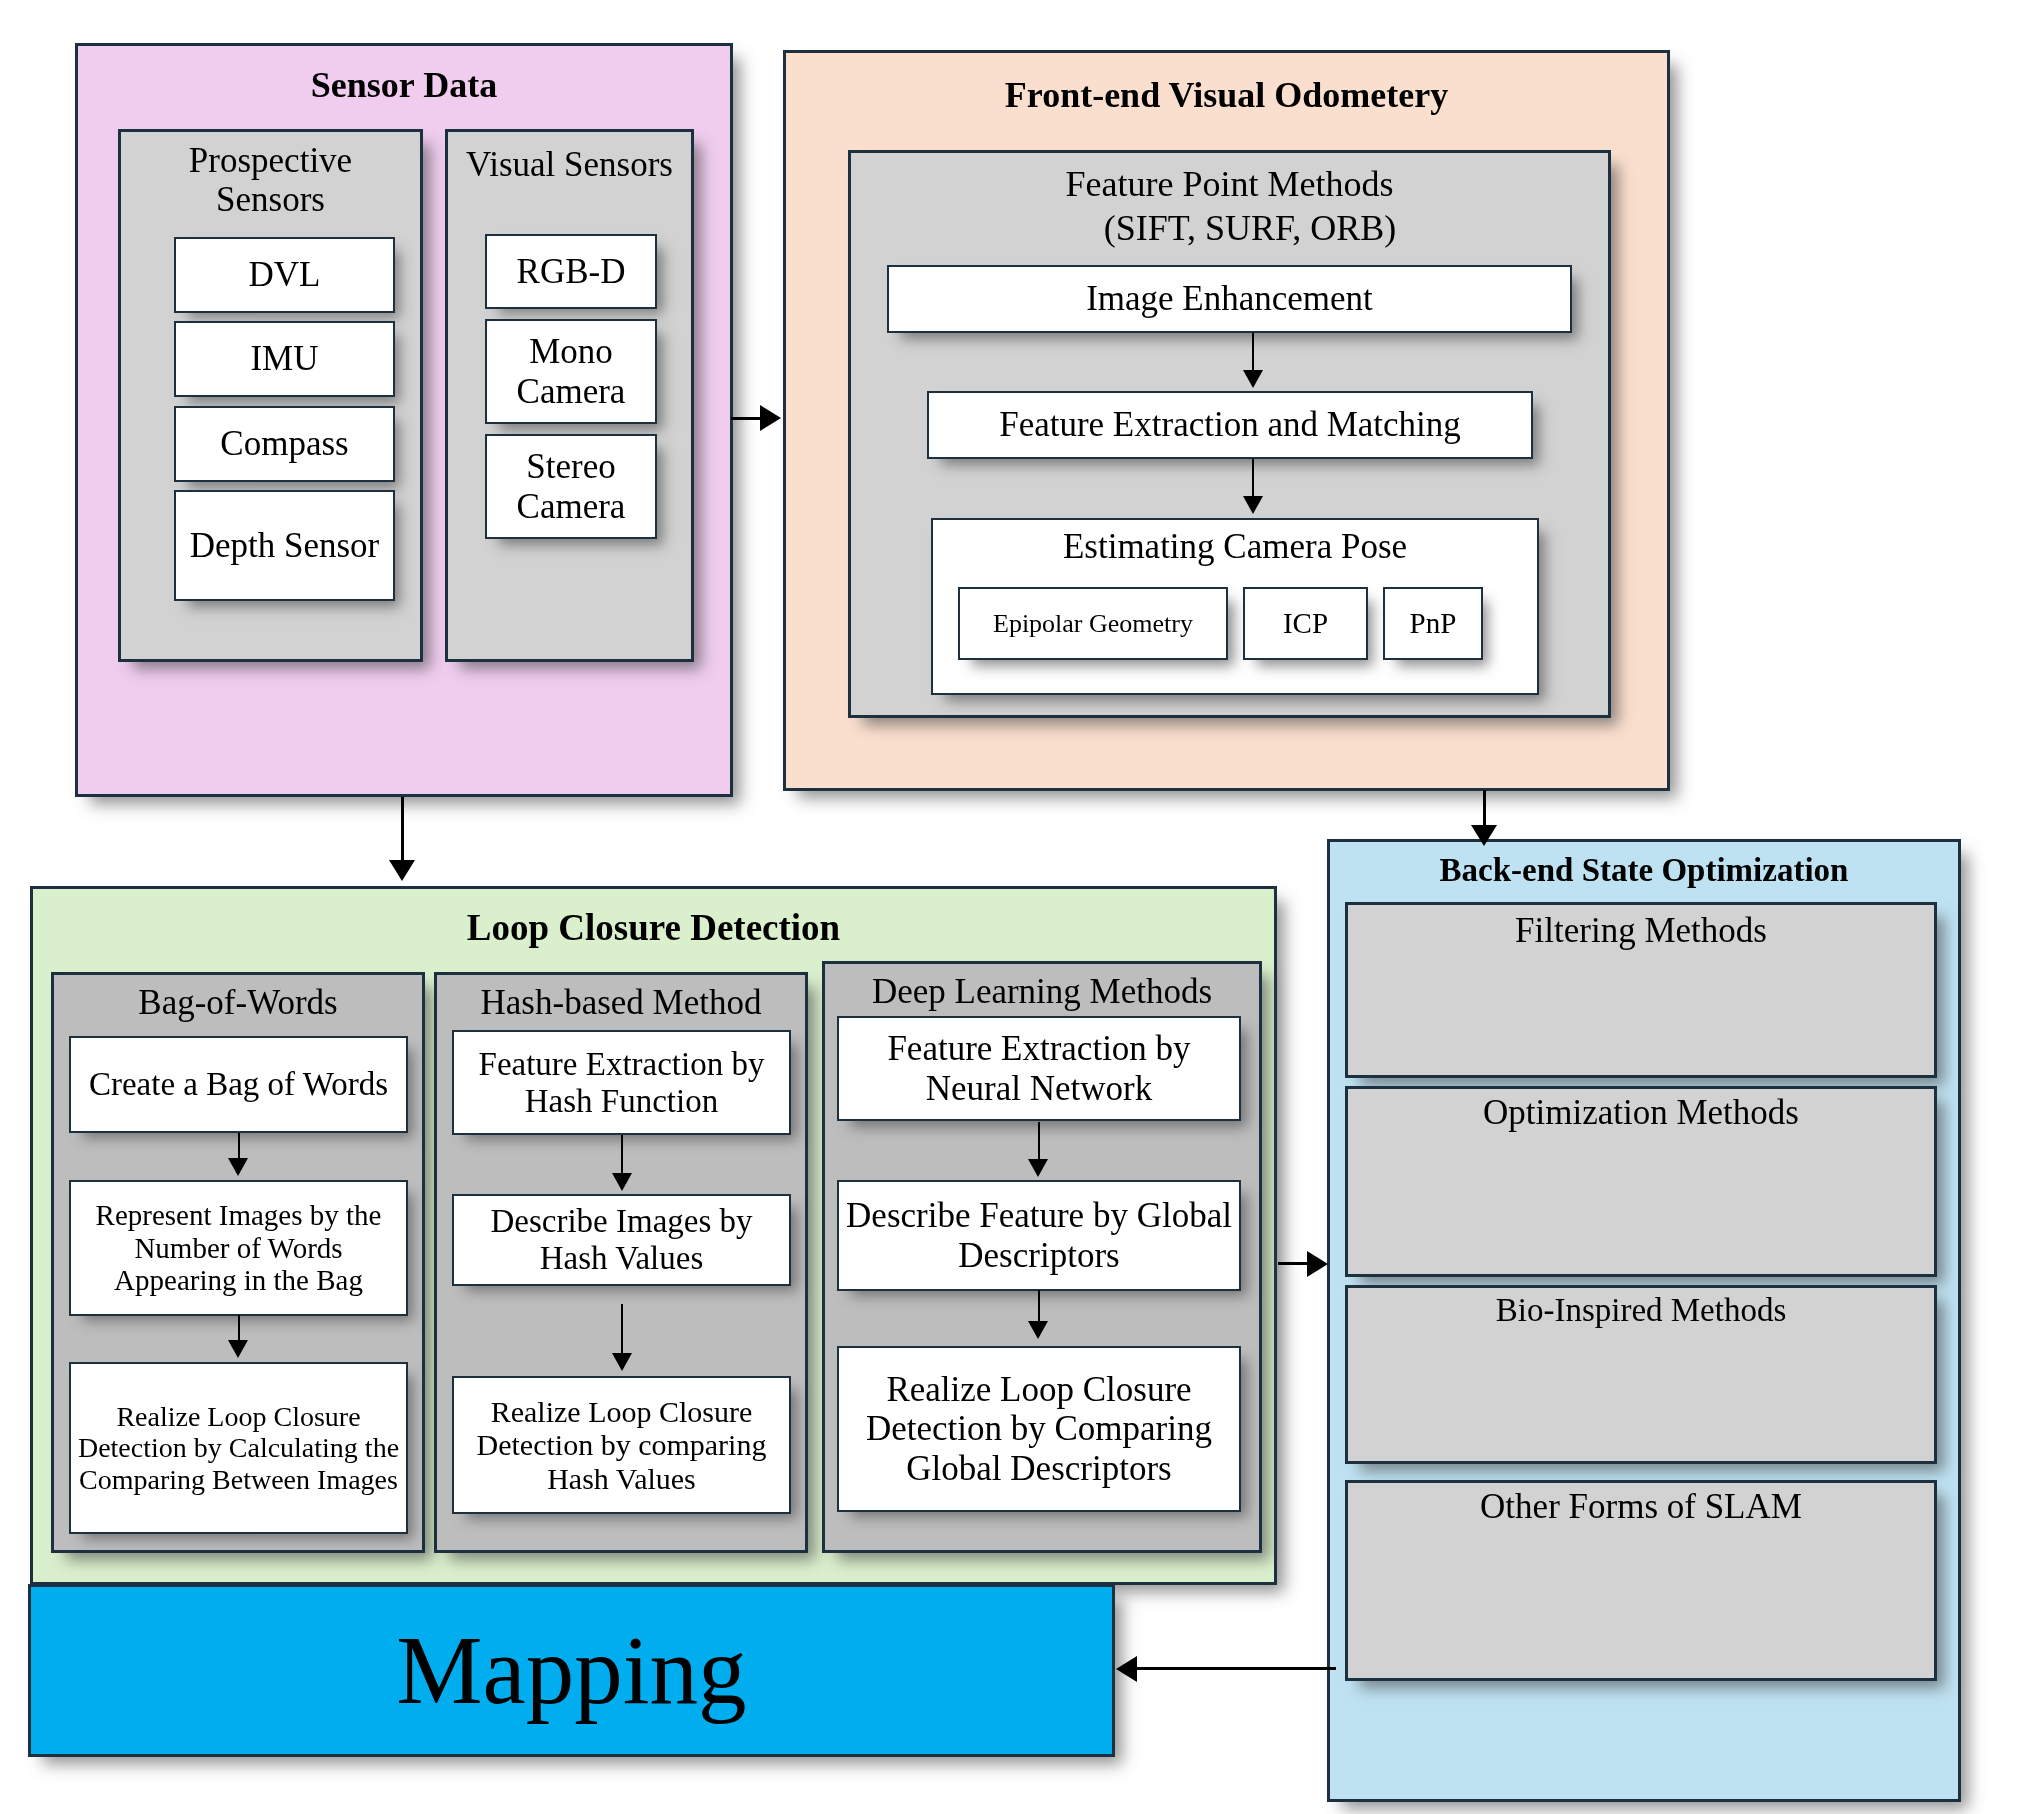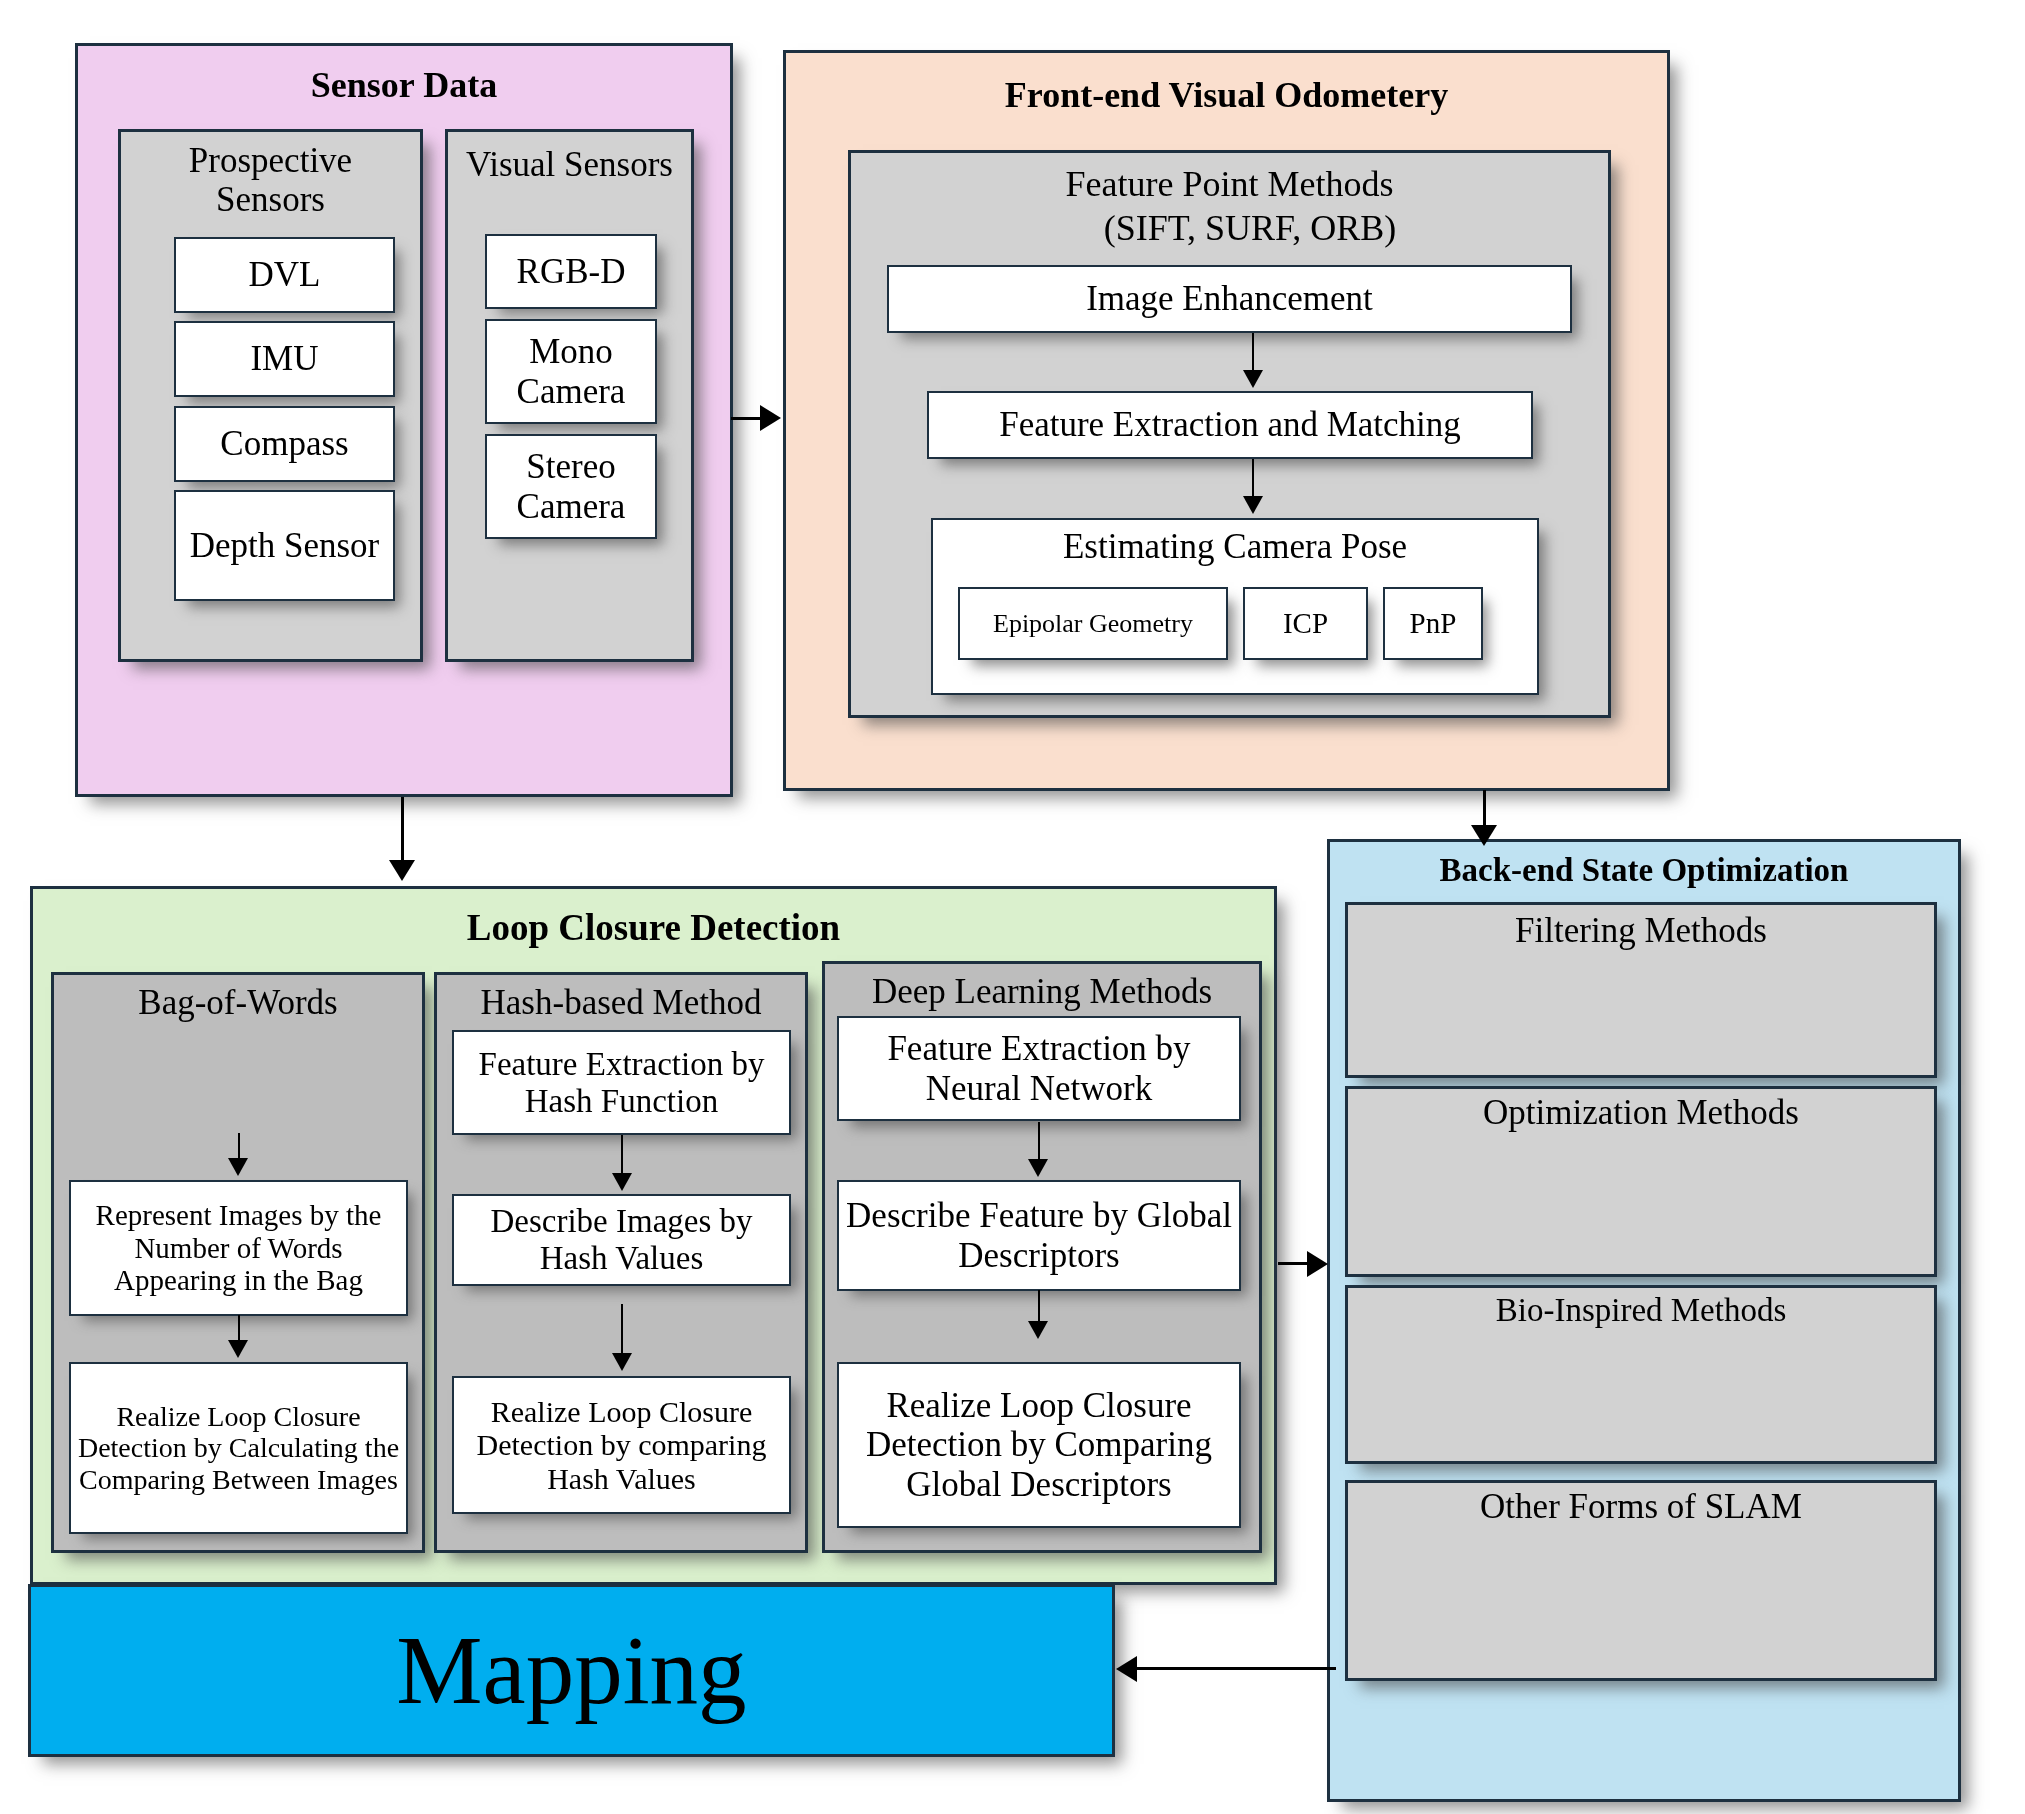--- a/index.html
+++ b/index.html
@@ -85,20 +85,21 @@
     <div class="abs leaf" style="left:457px;top:534px;width:125px;height:73px;font-size:29px;">ICP</div>
     <div class="abs leaf" style="left:597px;top:534px;width:100px;height:73px;font-size:29px;">PnP</div>
   </div>
 
   <div class="abs panel" style="left:30px;top:886px;width:1247px;height:699px;background:#daf0cd;">
     <div class="panel-title" style="top:16.6px;font-size:37px;">Loop Closure Detection</div>
 
     <div class="abs grey2" style="left:18px;top:83px;width:374px;height:581px;">
       <div class="grey-title" style="top:8.3px;font-size:35px;">Bag-of-Words</div>
     </div>
+    <div class="abs leaf" style="left:36px;top:147px;width:339px;height:97px;font-size:33px;">Create a Bag of Words</div>
     <div class="thin-v" style="left:205px;top:244px;height:30px;"></div>
     <div class="thin-a" style="left:195px;top:269px;"></div>
     <div class="abs leaf" style="left:36px;top:291px;width:339px;height:136px;font-size:29px;">Represent Images by the Number of Words Appearing in the Bag</div>
     <div class="thin-v" style="left:205px;top:426px;height:30px;"></div>
     <div class="thin-a" style="left:195px;top:451px;"></div>
     <div class="abs leaf" style="left:36px;top:473px;width:339px;height:172px;font-size:28px;">Realize Loop Closure Detection by Calculating the Comparing Between Images</div>
 
     <div class="abs grey2" style="left:401px;top:83px;width:374px;height:581px;">
       <div class="grey-title" style="top:8.3px;font-size:35px;">Hash-based Method</div>
     </div>
@@ -112,21 +113,21 @@
 
     <div class="abs grey2" style="left:789px;top:72px;width:440px;height:592px;">
       <div class="grey-title" style="top:8.3px;font-size:35px;">Deep Learning Methods</div>
     </div>
     <div class="abs leaf" style="left:804px;top:127px;width:404px;height:105px;font-size:35px;">Feature Extraction by Neural Network</div>
     <div class="thin-v" style="left:1005px;top:233px;height:43px;"></div>
     <div class="thin-a" style="left:995px;top:270px;"></div>
     <div class="abs leaf" style="left:804px;top:291px;width:404px;height:111px;font-size:35px;">Describe Feature by Global Descriptors</div>
     <div class="thin-v" style="left:1005px;top:401px;height:36px;"></div>
     <div class="thin-a" style="left:995px;top:432px;"></div>
-    <div class="abs leaf" style="left:804px;top:457px;width:404px;height:166px;font-size:35px;margin-top:16px;">Realize Loop Closure Detection by Comparing Global Descriptors</div>
+    <div class="abs leaf" style="left:804px;top:457px;width:404px;height:166px;font-size:35px;">Realize Loop Closure Detection by Comparing Global Descriptors</div>
   </div>
 
   <div class="abs panel" style="left:1327px;top:839px;width:634px;height:963px;background:#bfe2f2;">
     <div class="panel-title" style="top:9.7px;font-size:33px;">Back-end State Optimization</div>
 
     <div class="abs grey" style="left:15px;top:60px;width:592px;height:176px;">
       <div class="grey-title" style="top:5.5px;font-size:35px;">Filtering Methods</div>
     </div>
 
     <div class="abs grey" style="left:15px;top:244px;width:592px;height:191px;">

